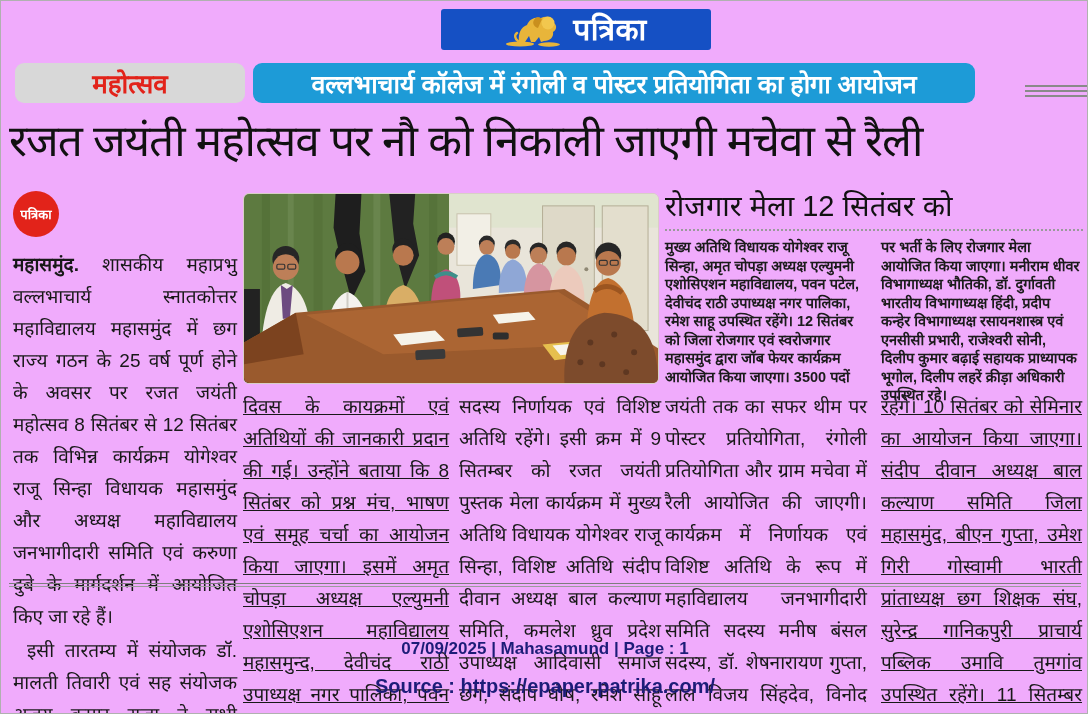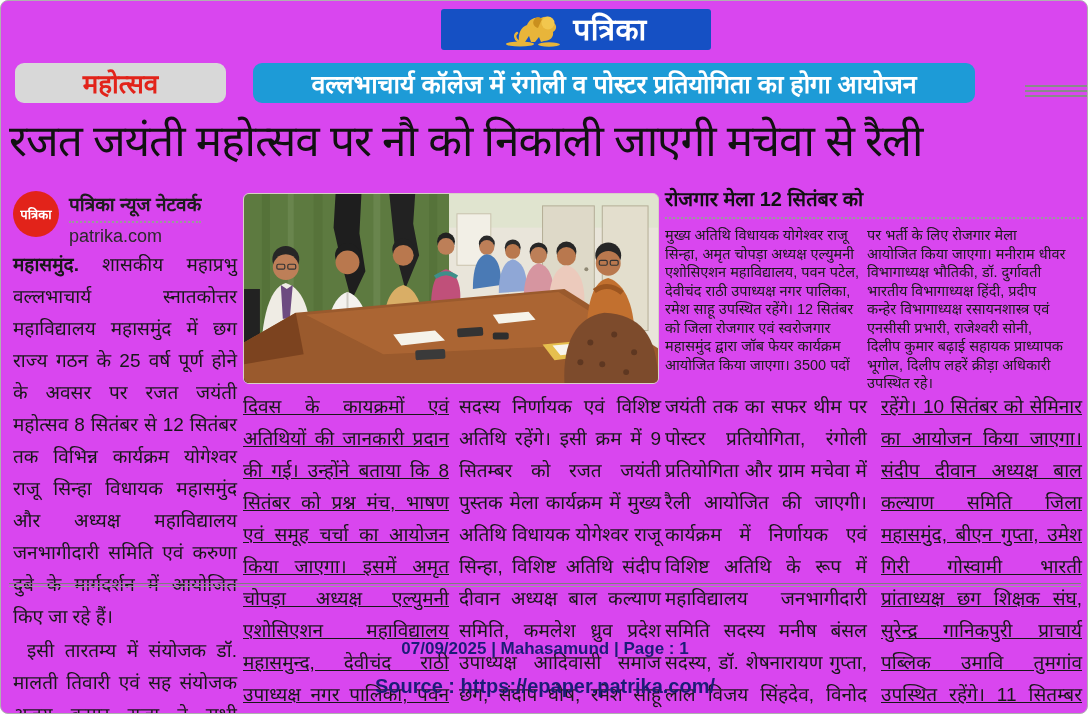--- a/index.html
+++ b/index.html
@@ -2,32 +2,32 @@
 <html lang="hi" style="--brand-blue: #1550c4; --strip-blue: #1d9bd7; --patrika-red: #e2231a; --ink: #1d1d1d; --footer-navy: #1c1c78;"><head>
 <meta charset="utf-8">
 <style>
   :root{
     --brand-blue:#1550c4; --strip-blue:#1d9bd7; --patrika-red:#e2231a;
     --ink:#1d1d1d; --footer-navy:#1c1c78;
   }
   *{margin:0;padding:0;box-sizing:border-box;}
   html,body{background:#fff;}
   body{font-family:"Liberation Sans","DejaVu Sans",sans-serif;color:var(--ink);}
-  .page{position:relative;width:1088px;height:714px;background:#d946ef;
-        border:1px solid #b0b0b0;border-radius:8px;overflow:hidden;}
+  .page{position:relative;width:1088px;height:714px;background:#f0abfc;
+        border:1px solid #b0b0b0;border-radius:0;overflow:hidden;}
 
   
   .masthead{position:absolute;left:440px;top:8px;width:270px;height:41px;
     background:var(--brand-blue);border-radius:3px;display:flex;align-items:center;
     justify-content:center;gap:10px;}
   .masthead .title{color:#fff;font-size:30px;font-weight:800;letter-spacing:.5px;line-height:1;}
   .lion{width:58px;height:34px;flex:0 0 auto;}
 
   
-  .kicker-label{position:absolute;left:14px;top:62px;width:211px;height:40px;
+  .kicker-label{position:absolute;left:14px;top:62px;width:230px;height:40px;
     background:#d8d8d8;border-radius:9px;display:flex;align-items:center;justify-content:center;
     color:var(--patrika-red);font-size:26px;font-weight:800;}
   .kicker-strip{position:absolute;left:252px;top:62px;width:722px;height:40px;
     background:var(--strip-blue);border-radius:9px;display:flex;align-items:center;justify-content:center;
     color:#fff;font-size:25px;font-weight:800;white-space:nowrap;}
   .edge-lines{position:absolute;right:0;top:84px;width:62px;}
   .edge-lines i{display:block;height:2px;background:#8a8a8a;margin-bottom:3px;}
 
   
   .headline{position:absolute;left:8px;top:108px;width:1074px;height:66px;
@@ -50,23 +50,23 @@
   .col4{left:664px;top:390px;width:202px;}
   .col5{left:880px;top:390px;width:201px;text-decoration:underline;}
 
   
   .photo{position:absolute;left:242px;top:192px;width:416px;height:191px;
     border-radius:6px;overflow:hidden;border:1px solid #d8cfc6;}
   .photo svg{display:block;width:100%;height:100%;}
 
   
   .sub{position:absolute;left:664px;top:184px;width:418px;}
-  .sub .sub-heading{font-size:20px;font-weight:700;color:#111;padding-bottom:5px;
+  .sub .sub-heading{font-size:29px;font-weight:400;color:#111;padding-bottom:5px;
     border-bottom:2px dotted #9a9a9a;margin-bottom:7px;}
-  .sub .sub-cols{display:flex;}
+  .sub .sub-cols{display:flex;gap:14px;font-weight:bold;}
   .sub .sub-col{width:202px;font-size:14.5px;line-height:18.5px;color:#1b1b1b;text-align:left;}
 
   
   .bottom-rule{position:absolute;left:8px;top:582px;width:1072px;height:4px;
     border-top:1px solid #7d7d7d;border-bottom:1px solid #9c9c9c;}
 
   
   .footer{position:absolute;left:0;top:638px;width:1088px;text-align:center;color:var(--footer-navy);}
   .footer .meta{font-size:17px;font-weight:700;}
   .footer .source{font-size:20px;font-weight:700;margin-top:16px;text-decoration:none;color:var(--footer-navy);display:inline-block;}
@@ -95,24 +95,20 @@
   <div class="edge-lines">
       <i></i>
       <i></i>
       <i></i>
     </div>
 
   <h1 class="headline">रजत जयंती महोत्सव पर नौ को निकाली जाएगी मचेवा से रैली</h1>
 
   <div class="byline">
     <span class="logo-circle">पत्रिका</span>
-    <span>
-      <span class="network" style="display:block">पत्रिका न्यूज नेटवर्क</span>
-      <span class="website" style="display:block">patrika.com</span>
-    </span>
   </div>
 
   <div class="bodycol col1">
     <p><span class="dateline">महासमुंद.</span><span> शासकीय महाप्रभु वल्लभाचार्य स्नातकोत्तर महाविद्यालय महासमुंद में छग राज्य गठन के 25 वर्ष पूर्ण होने के अवसर पर रजत जयंती महोत्सव 8 सितंबर से 12 सितंबर तक विभिन्न कार्यक्रम योगेश्वर राजू सिन्हा विधायक महासमुंद और अध्यक्ष महाविद्यालय जनभागीदारी समिति एवं करुणा दुबे के मार्गदर्शन में आयोजित किए जा रहे हैं।</span></p>
     <p class="p2">इसी तारतम्य में संयोजक डॉ. मालती तिवारी एवं सह संयोजक अजय कुमार राजा ने सभी कार्यक्रम की जानकारी प्रदान करने के लिए बैठक आयोजित की। इसमें प्रत्येक</p>
   </div>
 
   <figure class="photo" aria-label="बैठक में टेबल के चारों ओर बैठे महाविद्यालय के पदाधिकारी">
     <svg viewBox="0 0 416 191" preserveAspectRatio="none">
 

